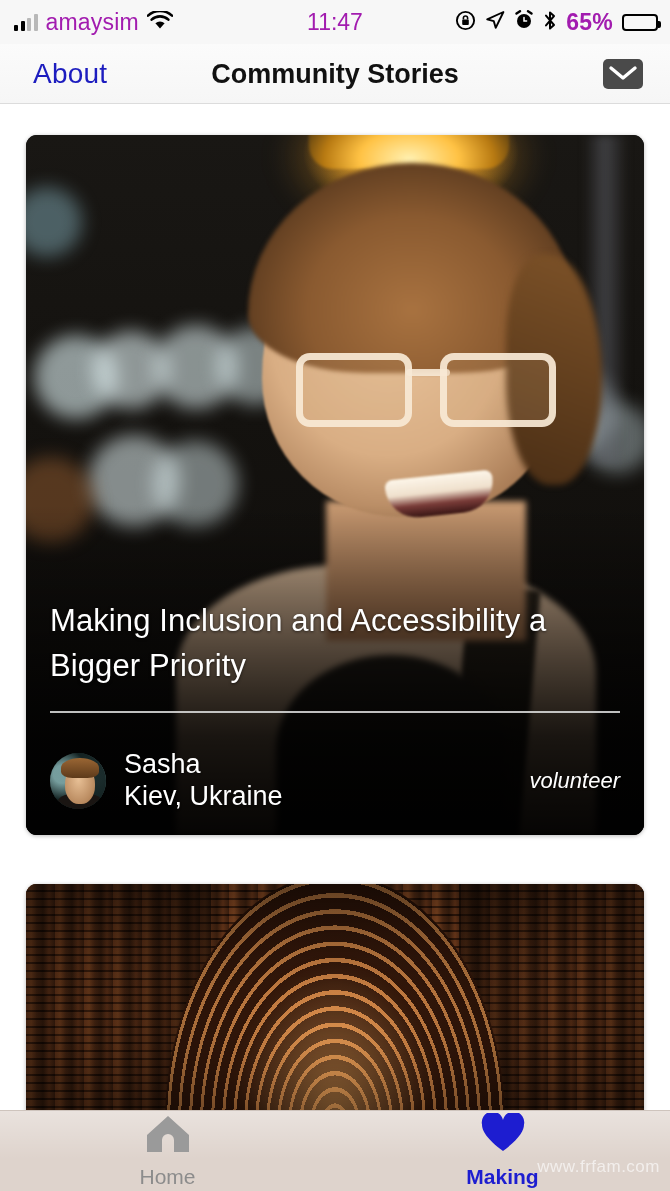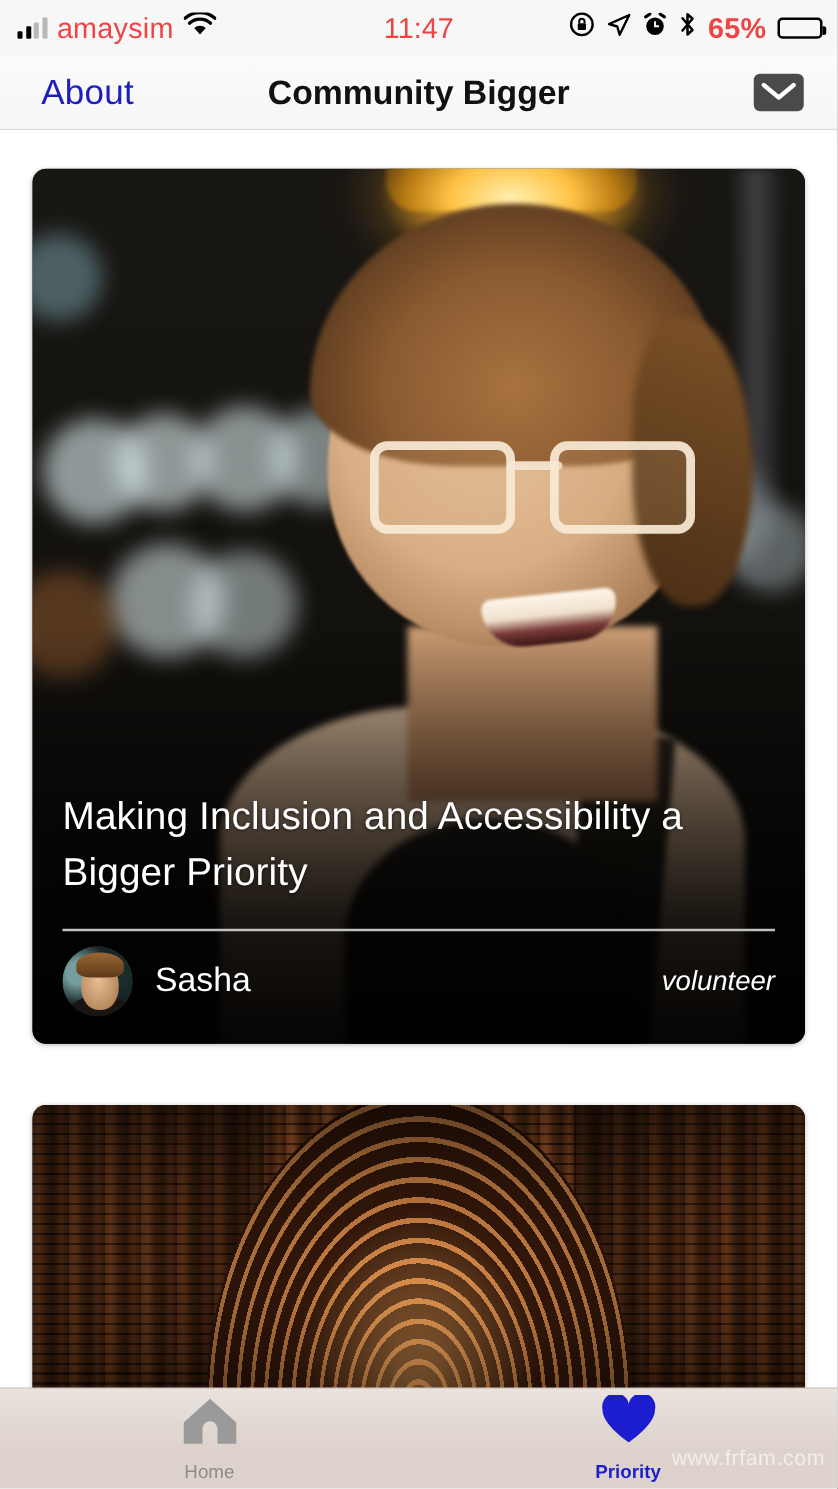--- a/index.html
+++ b/index.html
@@ -8,21 +8,21 @@
     background:#ffffff;
     font-family:"Liberation Sans", sans-serif;
     overflow:hidden;
   }
   #phone { position:relative; width:670px; height:1191px; background:#fff; overflow:hidden; }
 
   
   .status-bar{
     position:absolute; top:0; left:0; width:670px; height:44px;
     background:#f7f7f7;
-    display:flex; align-items:center; color:#ef4444;
+    display:flex; align-items:center; color:#a21caf;
   }
   .sb-left{ position:absolute; left:14px; top:0; height:44px; display:flex; align-items:center; gap:8px; }
   .sb-center{ position:absolute; left:0; width:670px; top:0; height:44px;
               display:flex; align-items:center; justify-content:center; }
   .sb-right{ position:absolute; right:12px; top:0; height:44px; display:flex; align-items:center; gap:9px;font-weight:bold; }
   .sb-text{ font-size:23px; letter-spacing:.2px; }
   .sb-time{ font-size:23px; font-weight:400; }
   .signal{ display:flex; align-items:flex-end; gap:2.5px; height:17px; }
   .signal i{ display:block; width:4px; background:#000; border-radius:1px; }
   .signal i:nth-child(1){ height:6px; }
@@ -150,21 +150,21 @@
     background:linear-gradient(270deg, rgba(20,9,4,.15), rgba(12,6,3,.62)); }
   .arch-vig{ position:absolute; inset:0; box-shadow:inset 0 0 90px 26px rgba(0,0,0,.6); }
 
   
   .card-body{ position:absolute; left:0; bottom:0; width:100%; padding:0 24px 22px 24px; }
   .card-title{
     color:#fff; font-size:31px; line-height:1.45; font-weight:400;
     letter-spacing:.1px; text-shadow:0 1px 3px rgba(0,0,0,.6);
   }
   .divider{ height:2px; background:rgba(225,225,225,.85); margin:22px 0 0 0; }
-  .author-row{ display:flex; align-items:center; margin-top:12px; }
+  .author-row{ display:flex; align-items:center; margin-top:36px; }
   .avatar{
     width:56px; height:56px; border-radius:50%; overflow:hidden; position:relative;
     flex:0 0 auto; background:#1d2a2a;
   }
   .av-bg{ position:absolute; inset:0;
     background:radial-gradient(circle at 22% 38%, rgba(150,200,200,.75) 0 16%, rgba(20,35,35,.9) 46%),
                radial-gradient(circle at 80% 40%, rgba(150,200,200,.55) 0 14%, rgba(20,30,30,.9) 44%),
                linear-gradient(180deg,#16211f,#0c1412); }
   .av-face{ position:absolute; left:15px; top:11px; width:30px; height:40px; border-radius:50% 50% 45% 45%;
     background:radial-gradient(ellipse at 45% 40%, #e7bf95, #b98a5f 70%, #8a6038 100%); }
@@ -181,21 +181,21 @@
   .tab-bar{
     position:absolute; left:0; bottom:0; width:670px; height:81px;
     background:#ded3cc;
     border-top:1px solid rgba(0,0,0,.07);
     display:flex;
   }
   .tab-bar:before{ content:""; position:absolute; inset:0;
     background:linear-gradient(180deg, rgba(255,255,255,.35), rgba(255,255,255,0) 60%); pointer-events:none; }
   .tab{ flex:1; display:flex; flex-direction:column; align-items:center; justify-content:center;
         gap:8px; cursor:pointer; position:relative; }
-  .tab-label{ font-size:15px; }
+  .tab-label{ font-size:21px; }
   .tab.inactive .tab-label{ color:#8c8c8c; }
   .tab.active .tab-label{ color:#1d1dd0; font-weight:bold; }
   .watermark{ position:absolute; right:10px; bottom:14px; font-size:17px; color:rgba(255,255,255,.62); letter-spacing:.5px; }
 </style>
 </head>
 <body>
 
 <div id="phone">
 
   <div class="status-bar">
@@ -243,21 +243,21 @@
           <path d="M3 5.6 L11 15 L7 18.6 V2.4 L11 6 L3 15.4" fill="none" stroke="#000" stroke-width="2" stroke-linejoin="round" stroke-linecap="round"></path>
         </svg>
       </span>
       <span class="sb-text">65%</span>
       <span class="battery"><span class="lvl" style="width:65%"></span></span>
     </div>
   </div>
 
   <div class="nav-bar">
     <div class="nav-back">About</div>
-    <div class="nav-title">Community Bigger</div>
+    <div class="nav-title">Community Stories</div>
     <div class="nav-mail">
       <svg width="42" height="32" viewBox="0 0 42 32" aria-hidden="true">
         <rect x="1" y="1" width="40" height="30" rx="5" fill="#4a4a4a"></rect>
         <path d="M9 10 L21 20 L33 10" fill="none" stroke="#fff" stroke-width="3.4" stroke-linecap="round" stroke-linejoin="round"></path>
       </svg>
     </div>
   </div>
 
   <div class="scroll">
 
@@ -297,20 +297,21 @@
         <div class="divider"></div>
         <div class="author-row">
           <div class="avatar">
             <div class="av-bg"></div>
               <div class="av-shirt"></div>
               <div class="av-face"></div>
               <div class="av-hair"></div>
           </div>
           <div class="author-meta">
             <div class="author-name">Sasha</div>
+            <div class="author-loc">Kiev, Ukraine</div>
           </div>
           <div class="author-role">volunteer</div>
         </div>
       </div>
     </div>
 
     <div class="card" id="card2">
       <div class="photo">
         <div class="arch-bg">
           <div class="arch-cols"></div>
@@ -334,18 +335,18 @@
         </svg>
       </span>
       <span class="tab-label">Home</span>
     </div>
     <div class="tab active">
       <span>
         <svg width="44" height="40" viewBox="0 0 44 40" aria-hidden="true">
           <path d="M22 38 C6 26 1 18 1 11.5 A10.5 10.5 0 0 1 22 7 A10.5 10.5 0 0 1 43 11.5 C43 18 38 26 22 38 Z" fill="#1d1dd0"></path>
         </svg>
       </span>
-      <span class="tab-label">Priority</span>
+      <span class="tab-label">Making</span>
     </div>
     <div class="watermark">www.frfam.com</div>
   </div>
 
 </div>
 
 </body></html>

